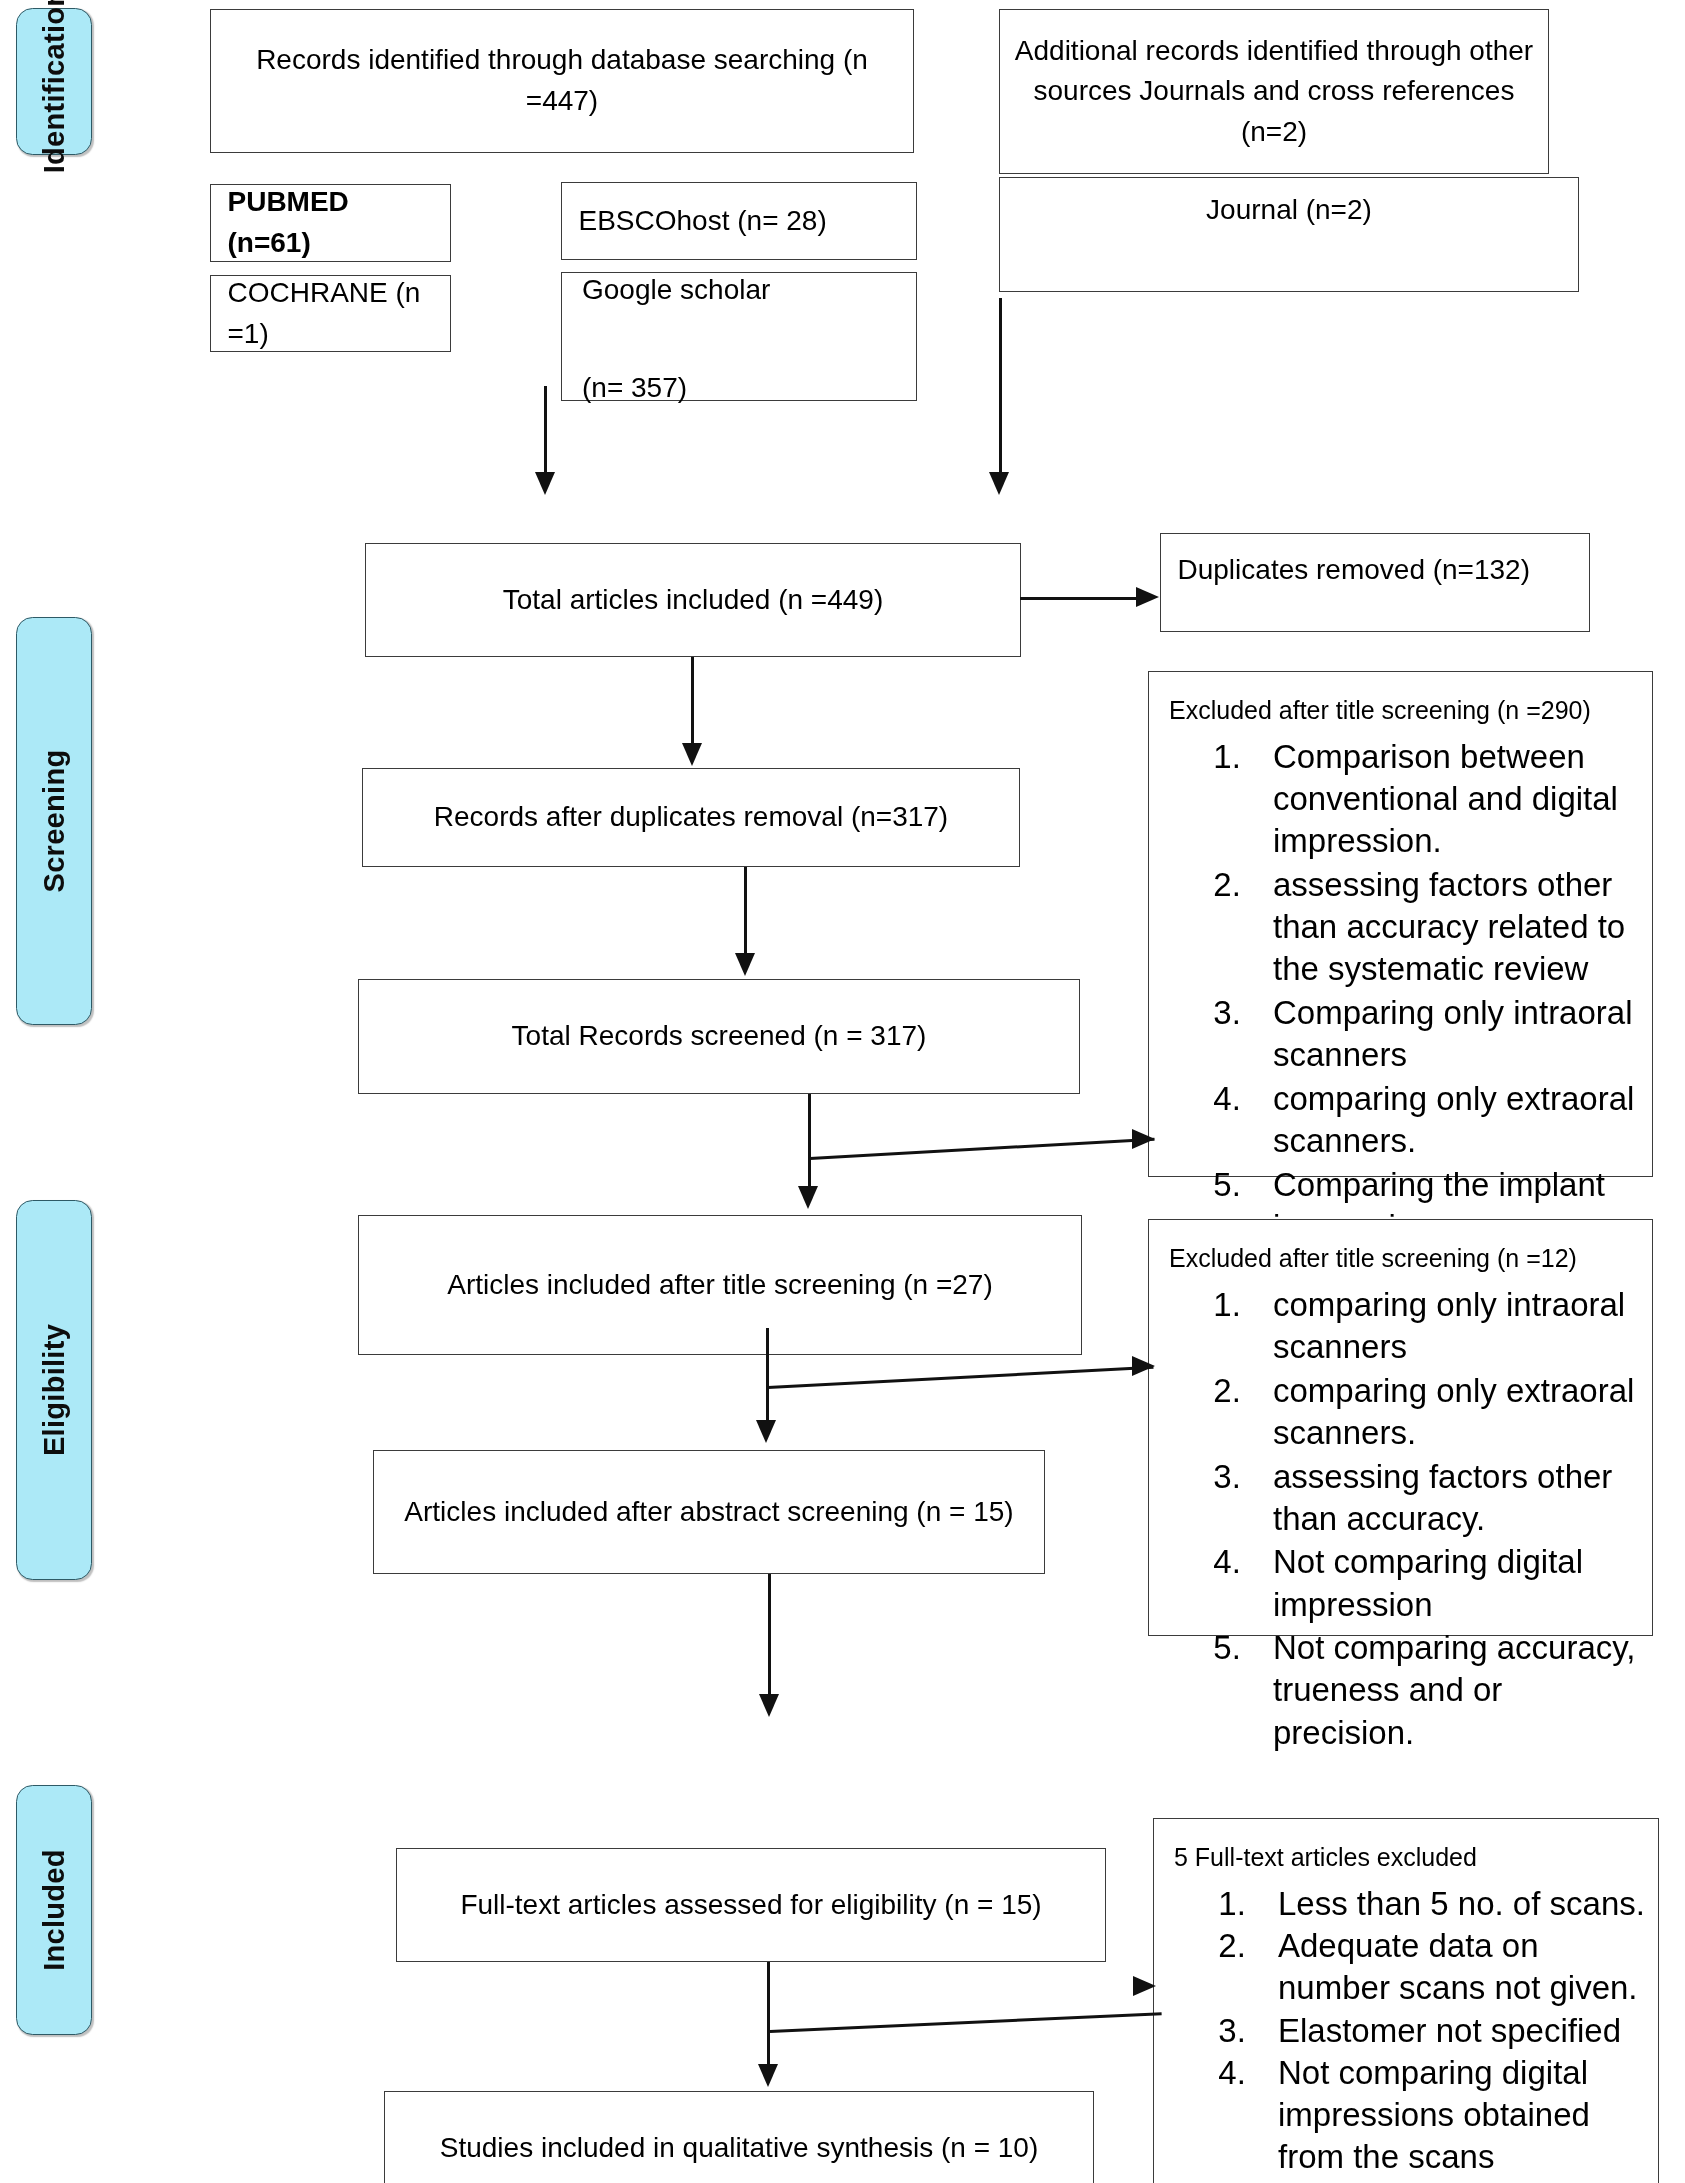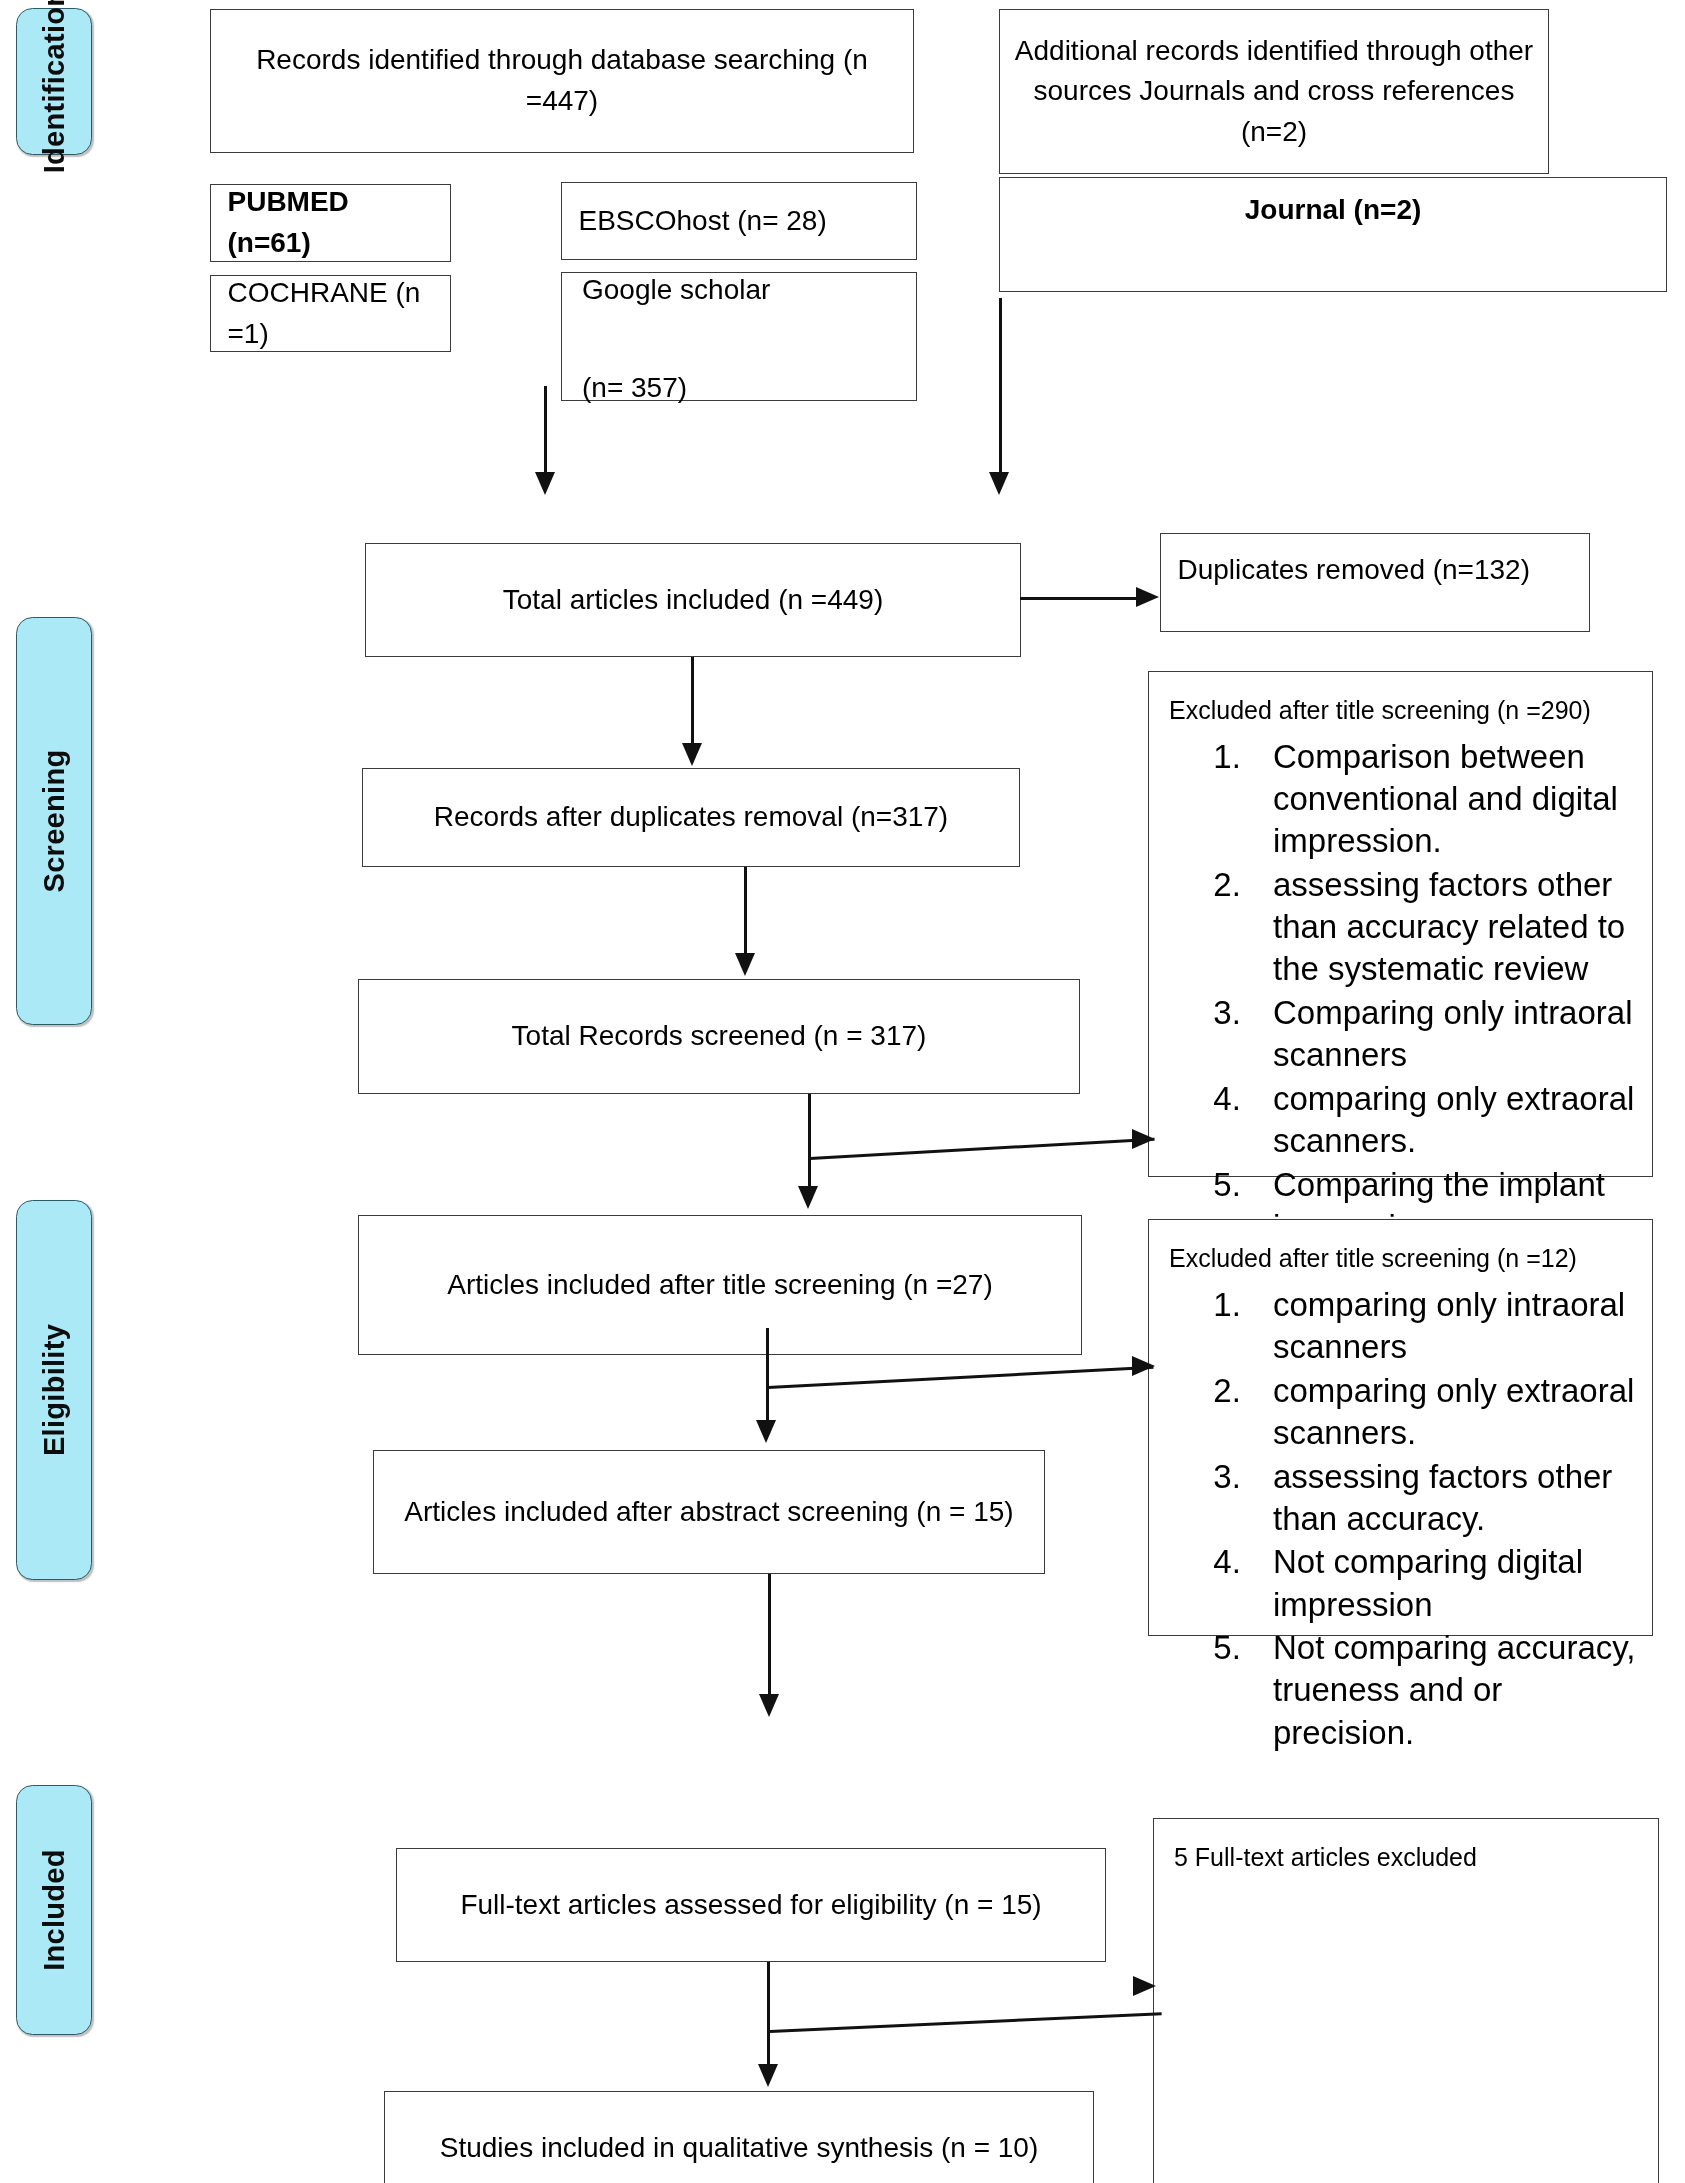--- a/index.html
+++ b/index.html
@@ -159,21 +159,21 @@
   <div class="fbox align-left" style="left:210px; top:275px; width:241px; height:77px;">
     <span>COCHRANE (n =1)</span>
   </div>
 
   <div class="fbox align-top-left" style="left:561px; top:272px; width:356px; height:129px; white-space:pre-line; justify-content:center;padding-left:20px;">
     <span style="line-height:1.75;">Google scholar
 
 (n= 357)</span>
   </div>
 
-  <div class="fbox" style="left:999px; top:177px; width:668px; height:115px;font-weight:bold;">
+  <div class="fbox" style="left:999px; top:177px; width:580px; height:115px;">
     <span style="position:relative; top:-24px;">Journal (n=2)</span>
   </div>
 
   <div class="vline" style="left:544px; top:386px; height:92px;"></div>
   <div class="arrow-down" style="left:535px; top:472px;"></div>
 
   <div class="vline" style="left:999px; top:298px; height:180px;"></div>
   <div class="arrow-down" style="left:989px; top:472px;"></div>
 
   <div class="fbox" style="left:365px; top:543px; width:656px; height:114px;">
@@ -243,20 +243,26 @@
 
   <div class="vline" style="left:768px; top:1574px; height:127px;"></div>
   <div class="arrow-down" style="left:759px; top:1694px;"></div>
 
   <div class="fbox" style="left:396px; top:1848px; width:710px; height:114px;">
     <span>Full-text articles assessed for eligibility (n = 15)</span>
   </div>
 
   <div class="fbox align-top-left" style="left:1153px; top:1818px; width:506px; height:392px; padding:21.5px 11.4px 11.4px 20px;">
     <div class="excl-title">5 Full-text articles excluded</div>
+    <ol class="excl-list tight">
+      <li>Less than 5 no. of scans.</li>
+      <li>Adequate data on number scans not given.</li>
+      <li>Elastomer not specified</li>
+      <li>Not comparing digital impressions obtained from the scans</li>
+    </ol>
   </div>
 
   <div class="vline" style="left:767px; top:1962px; height:108px;"></div>
   <div class="arrow-down" style="left:758px; top:2064px;"></div>
   <div class="diag" style="left:770px; top:2030px; width:392px; transform:rotate(-2.6deg);"></div>
   <div class="arrow-right" style="left:1133px; top:1976px;"></div>
 
   <div class="fbox" style="left:384px; top:2091px; width:710px; height:114px;">
     <span>Studies included in qualitative synthesis (n =   10)</span>
   </div>

